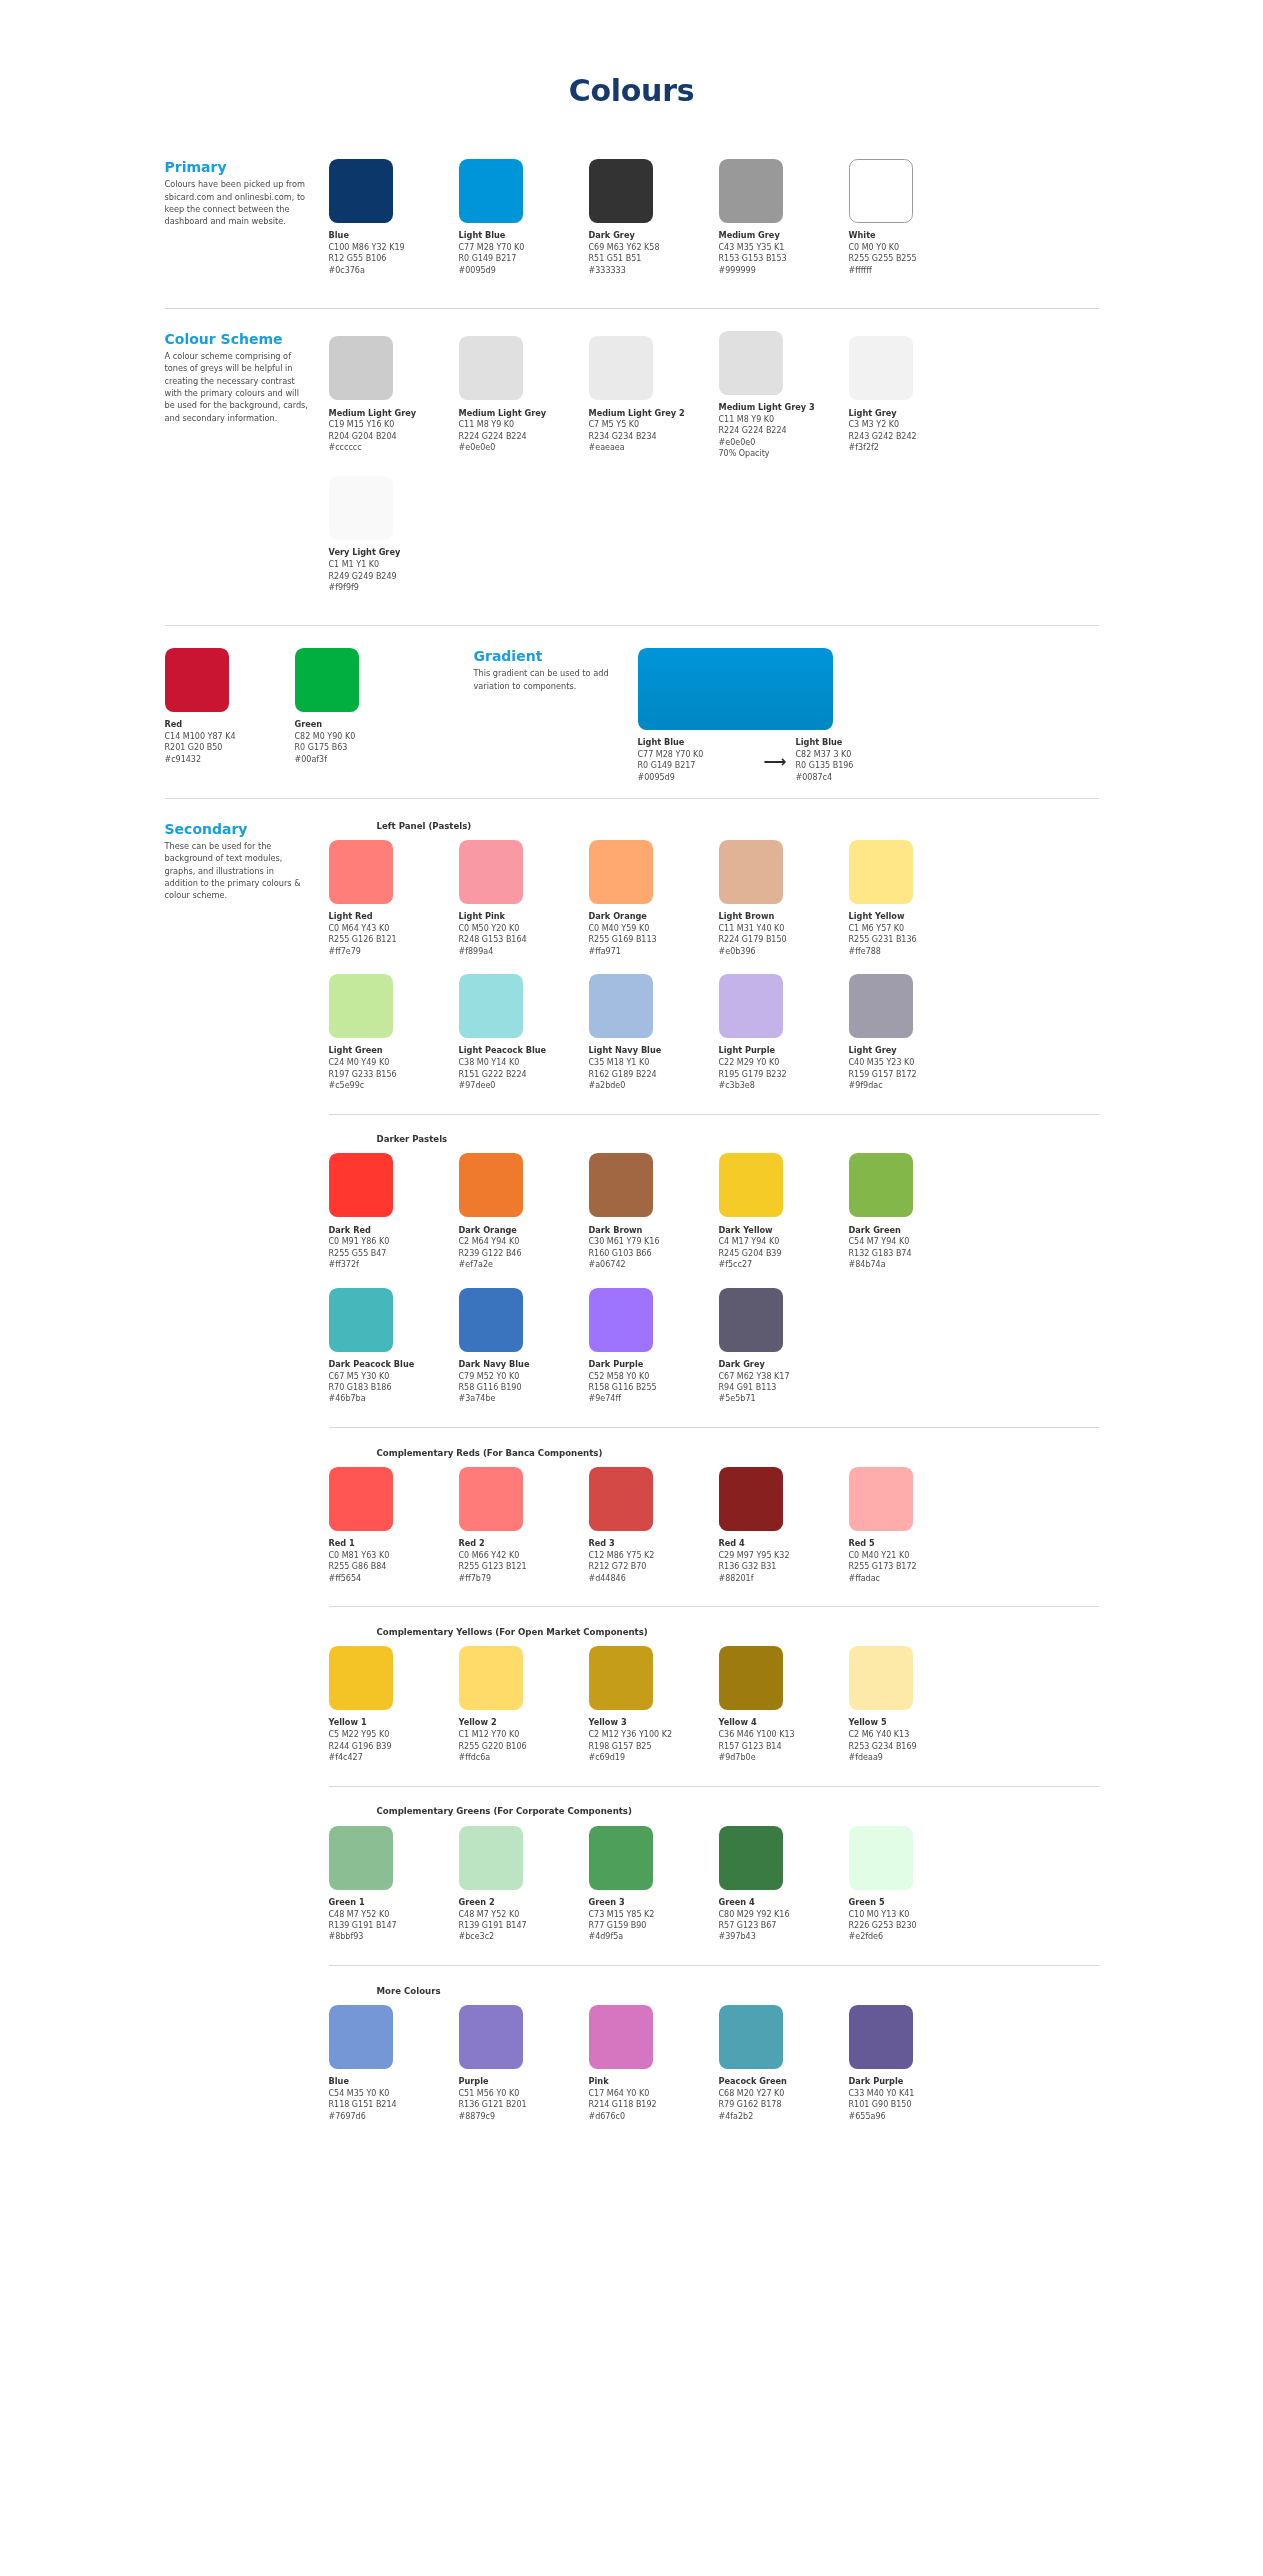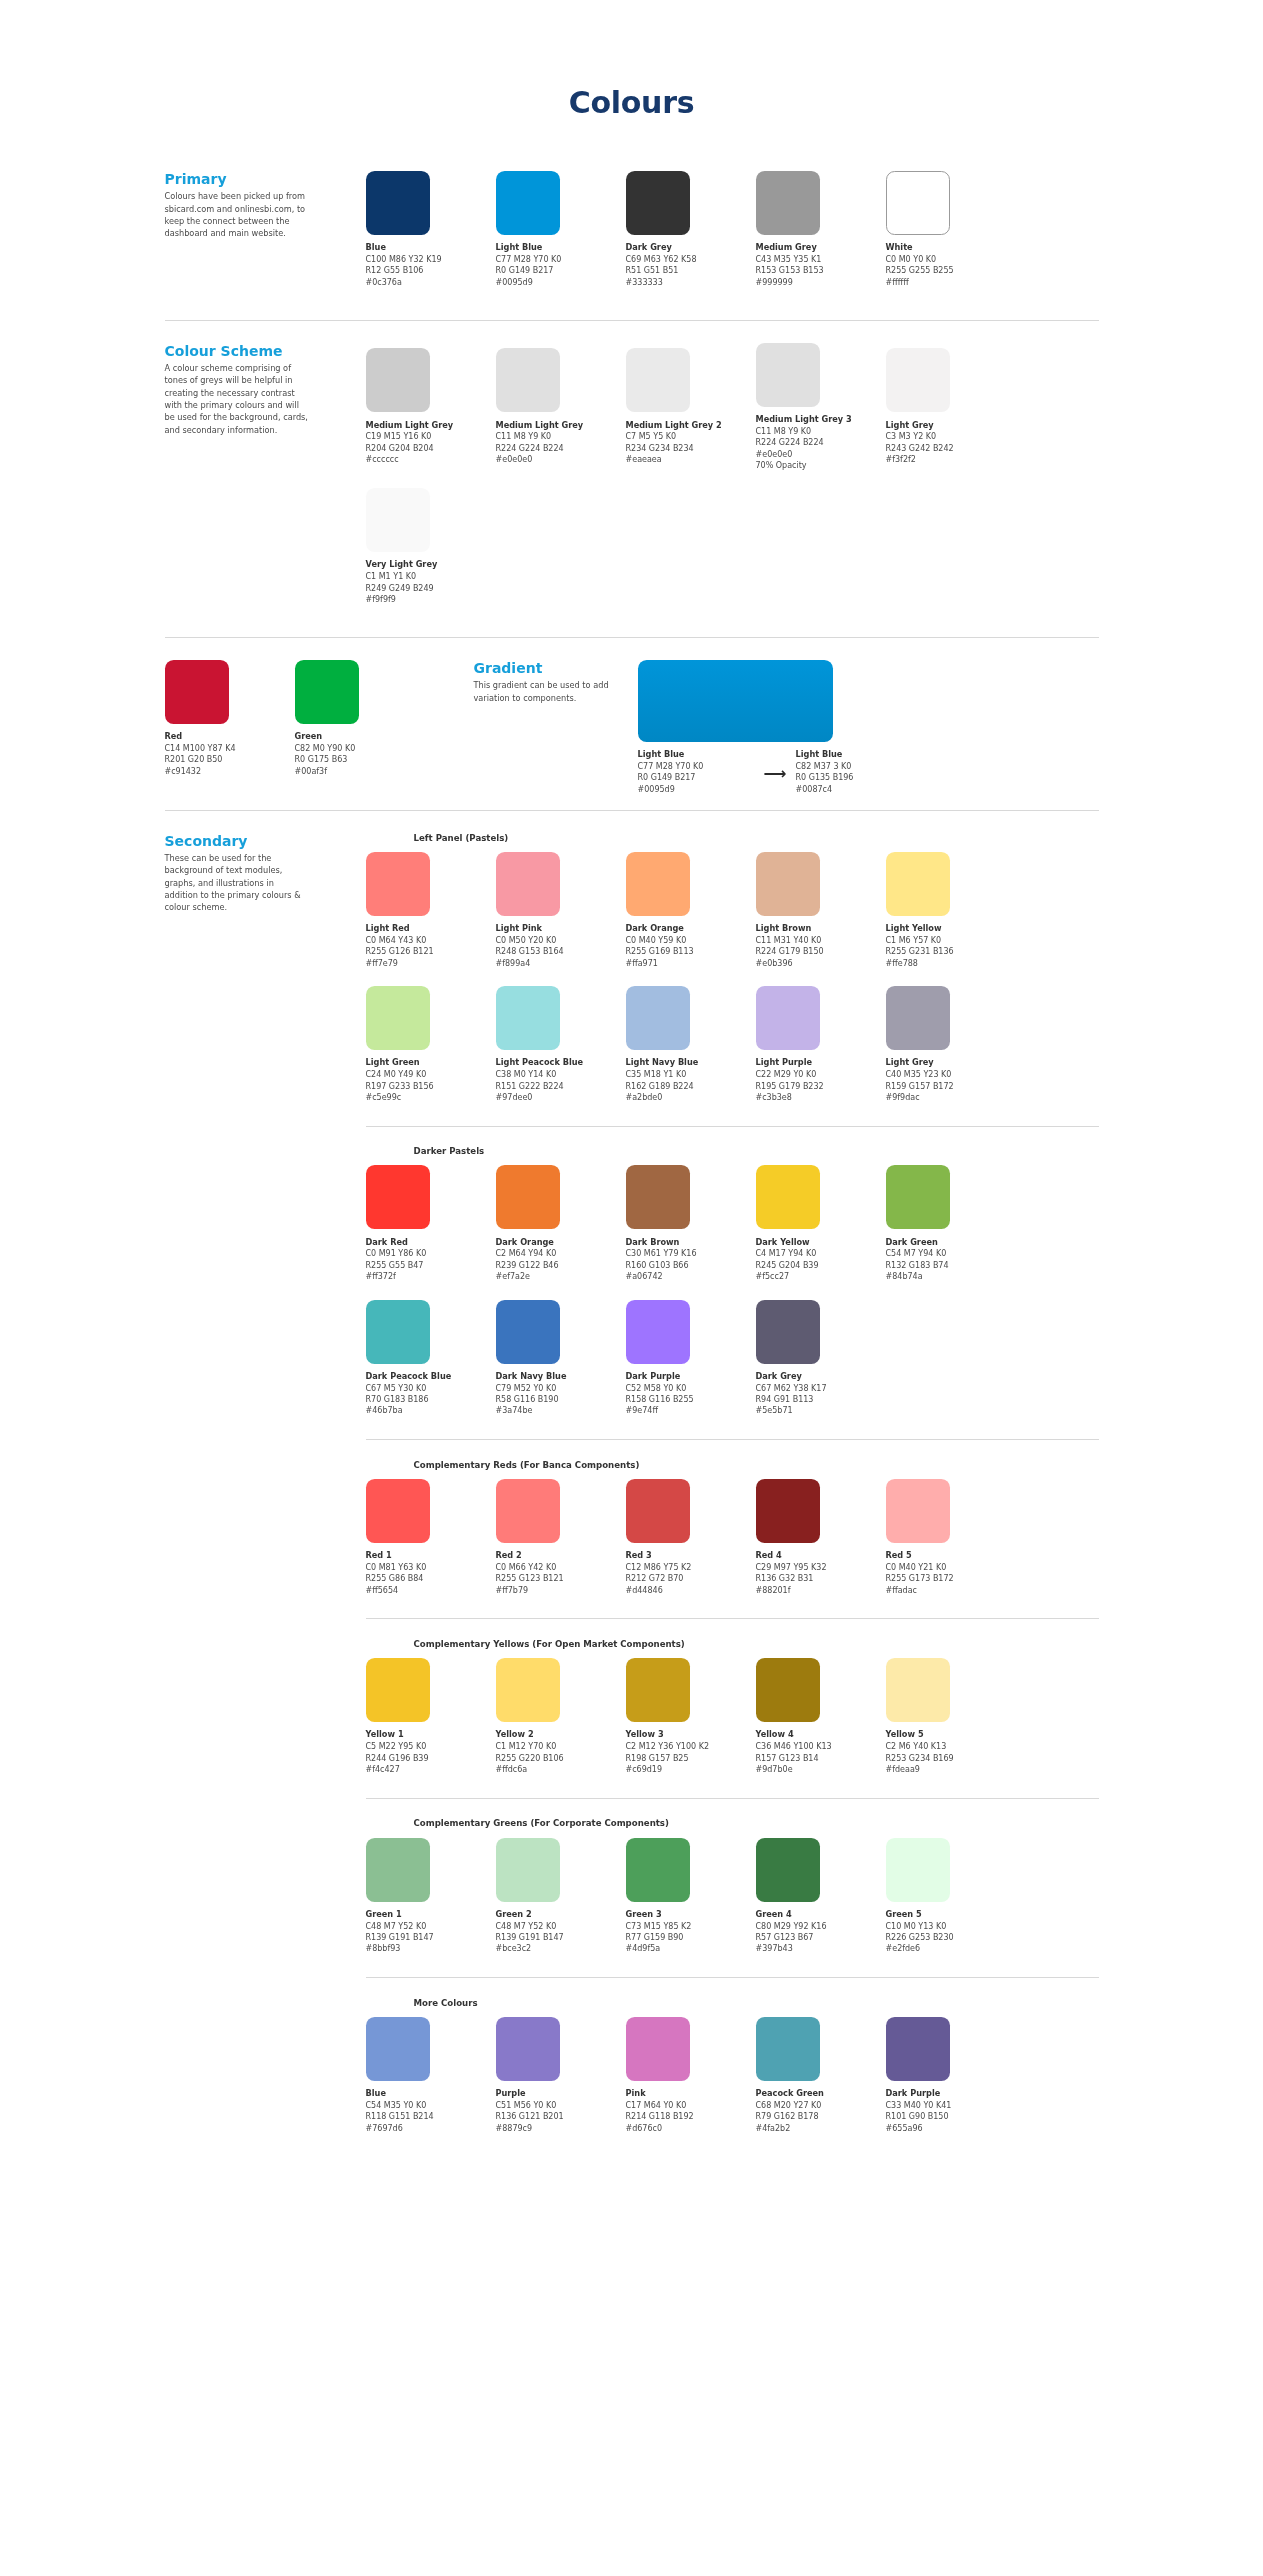--- a/index.html
+++ b/index.html
@@ -14,21 +14,21 @@
   body {
     width: 1263px;
     min-height: 2576px;
     position: relative;
   }
 
   .page {
     width: 1263px;
     min-height: 2576px;
     background: #ffffff;
-    padding: 12px;
+    padding: 0;
     position: relative;
     border-radius: 31px;
   }
 
   
   .page-title {
     text-align: center;
     color: #17396b;
     font-size: 30px;
     font-weight: bold;
@@ -42,21 +42,20 @@
     width: 934px;
     margin: 0 auto;
     padding-top: 53px;
   }
 
   
   .section {
     display: flex;
     align-items: flex-start;
     padding: 0 0 0 0;
-    gap: 37px;
   }
 
   .section-desc {
     width: 164px;
     flex: 0 0 164px;
     padding-right: 20px;
   }
 
   .section-desc h2 {
     color: #169fda;

